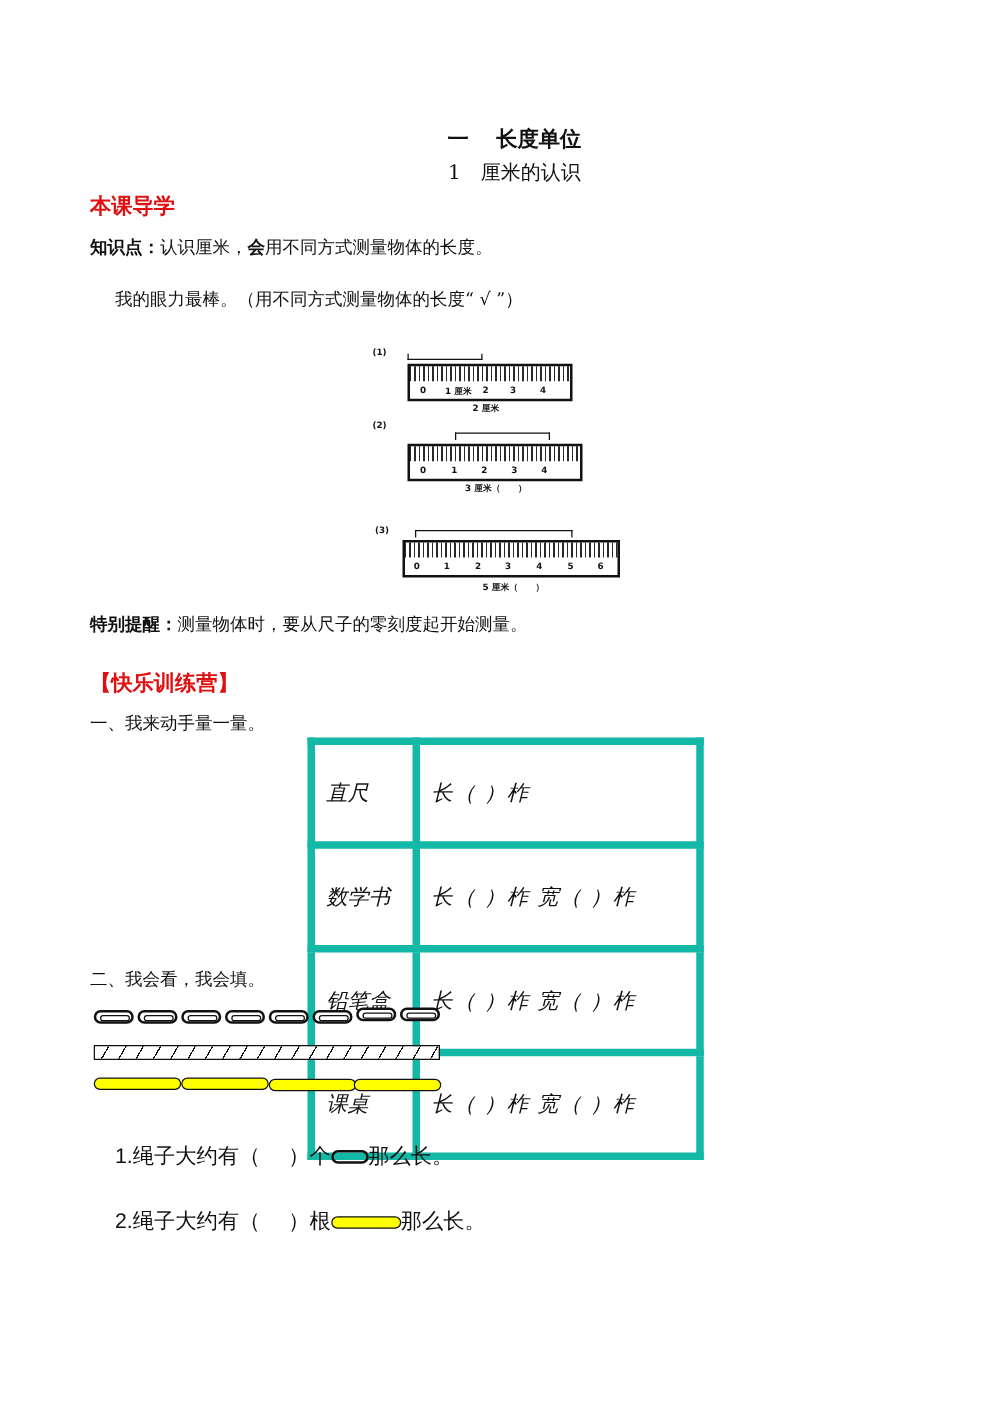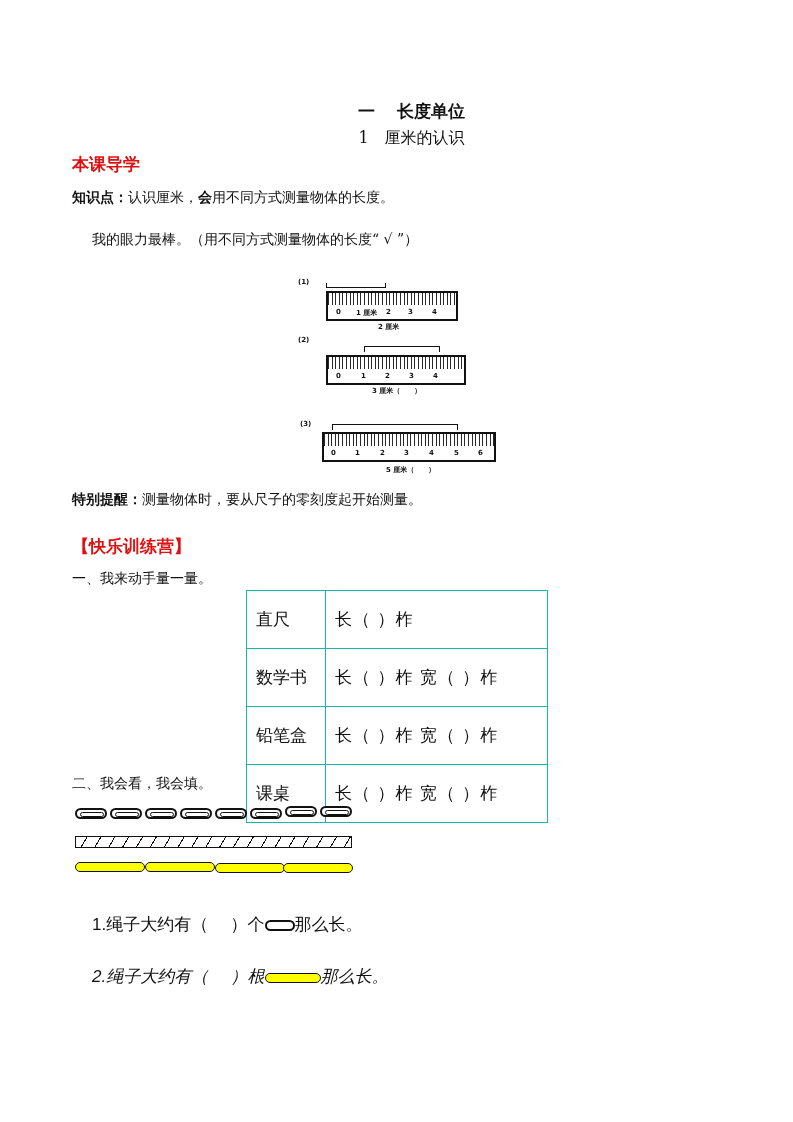--- a/index.html
+++ b/index.html
@@ -16,21 +16,21 @@
   .ruler { position:absolute; border:2px solid #111; background:#fff; height:26px; }
   .ticks { position:absolute; left:0; right:0; top:0; height:12px;
            background-image:
              repeating-linear-gradient(to right, #111 0 1px, transparent 1px 3.6px); opacity:.9; }
   .rnum { position:absolute; top:15px; font-size:7px; font-family:"DejaVu Sans", sans-serif; font-weight:bold; }
   .bracket { position:absolute; height:5px; border:1.5px solid #111; border-top:none; }
   .bracket.up { border-bottom:none; border-top:1.5px solid #111; }
   .rcap { position:absolute; font-size:7px; font-family:"DejaVu Sans", sans-serif; font-weight:bold; }
   
   table.measure { position:absolute; left:246px; top:590px; border-collapse:collapse; font-size:17px; }
-  table.measure td { border:1px solid #14b8a6; height:41px; padding:8px 9px; }
+  table.measure td { border:6px solid #14b8a6; height:41px; padding:18px 9px;font-style:italic; }
   table.measure td.item { width:60px; }
   table.measure td.val { width:203px; letter-spacing:1px; }
   
   .clip { position:absolute; width:32px; height:11px; border:2px solid #111; border-radius:6px; background:#fff; box-sizing:border-box; }
   .clip::after { content:""; position:absolute; left:3px; top:2px; width:22px; height:3px; border:1.5px solid #111; border-radius:3px; }
   .hatch { position:absolute; left:75px; top:836px; width:277px; height:12px; border:1px solid #111; box-sizing:border-box;
            background:repeating-linear-gradient(120deg, #fff 0 9px, #111 9px 10px, #fff 10px 12px); }
   .pencil { position:absolute; height:10px; background:#ffff00; border:1.5px solid #111; border-radius:6px; box-sizing:border-box; }
   .q { font-size:17px; }
   .q .n { font-family:"Liberation Sans", sans-serif; }
@@ -147,15 +147,15 @@
   <div class="pencil" style="left:0; width:70px;"></div>
   <div class="pencil" style="left:70px; width:70px;"></div>
   <div class="pencil" style="left:140px; width:70px; top:1px;"></div>
   <div class="pencil" style="left:208px; width:70px; top:1px;"></div>
 </div>
 
 <div class="abs q" style="left:92px; top:913px;">
   <span class="n">1.</span><span>绳子大约有（　 ）个</span><span class="inline-clip"></span><span>那么长。</span>
 </div>
 
-<div class="abs q" style="left:92px; top:965px;font-style:italic;">
+<div class="abs q" style="left:92px; top:965px;">
   <span class="n">2.</span><span>绳子大约有（　 ）根</span><span class="inline-pencil"></span><span>那么长。</span>
 </div>
 
 </body></html>

